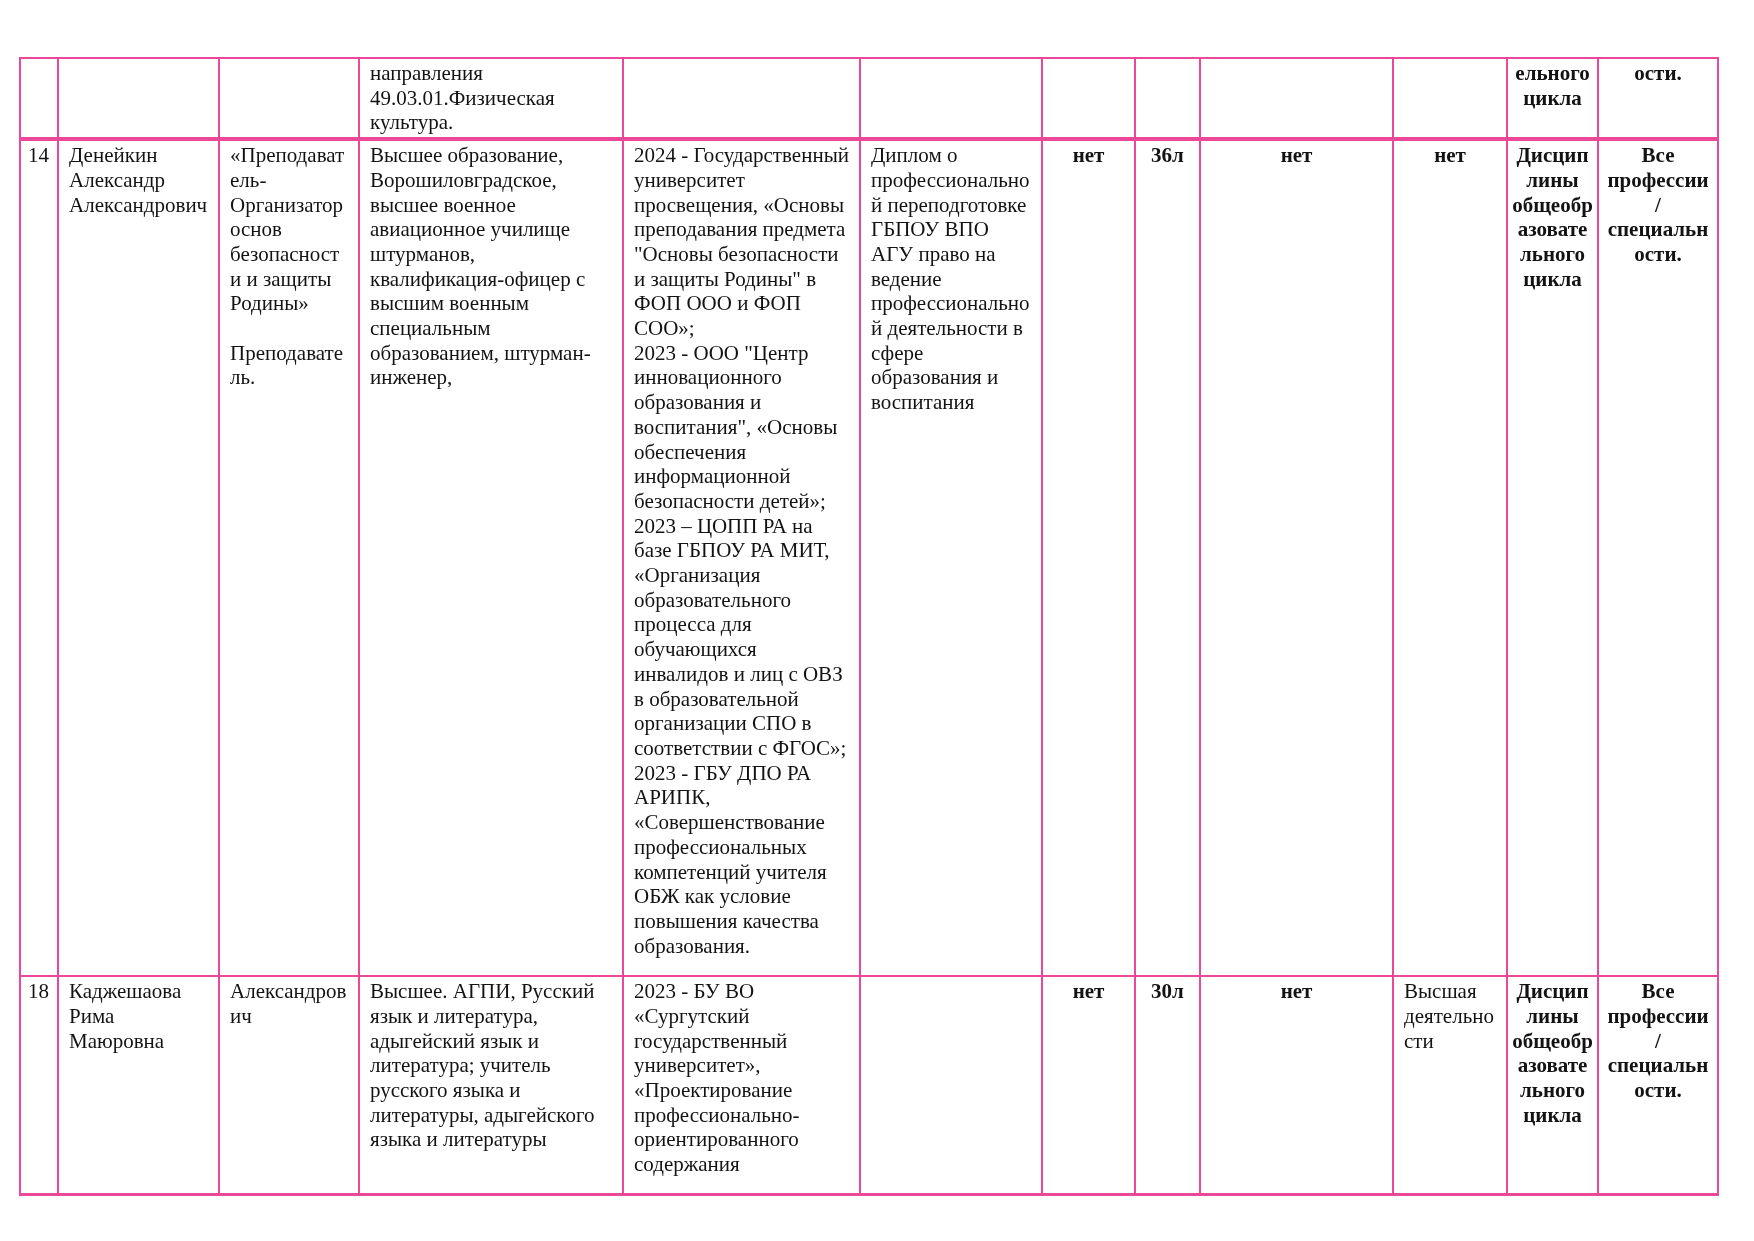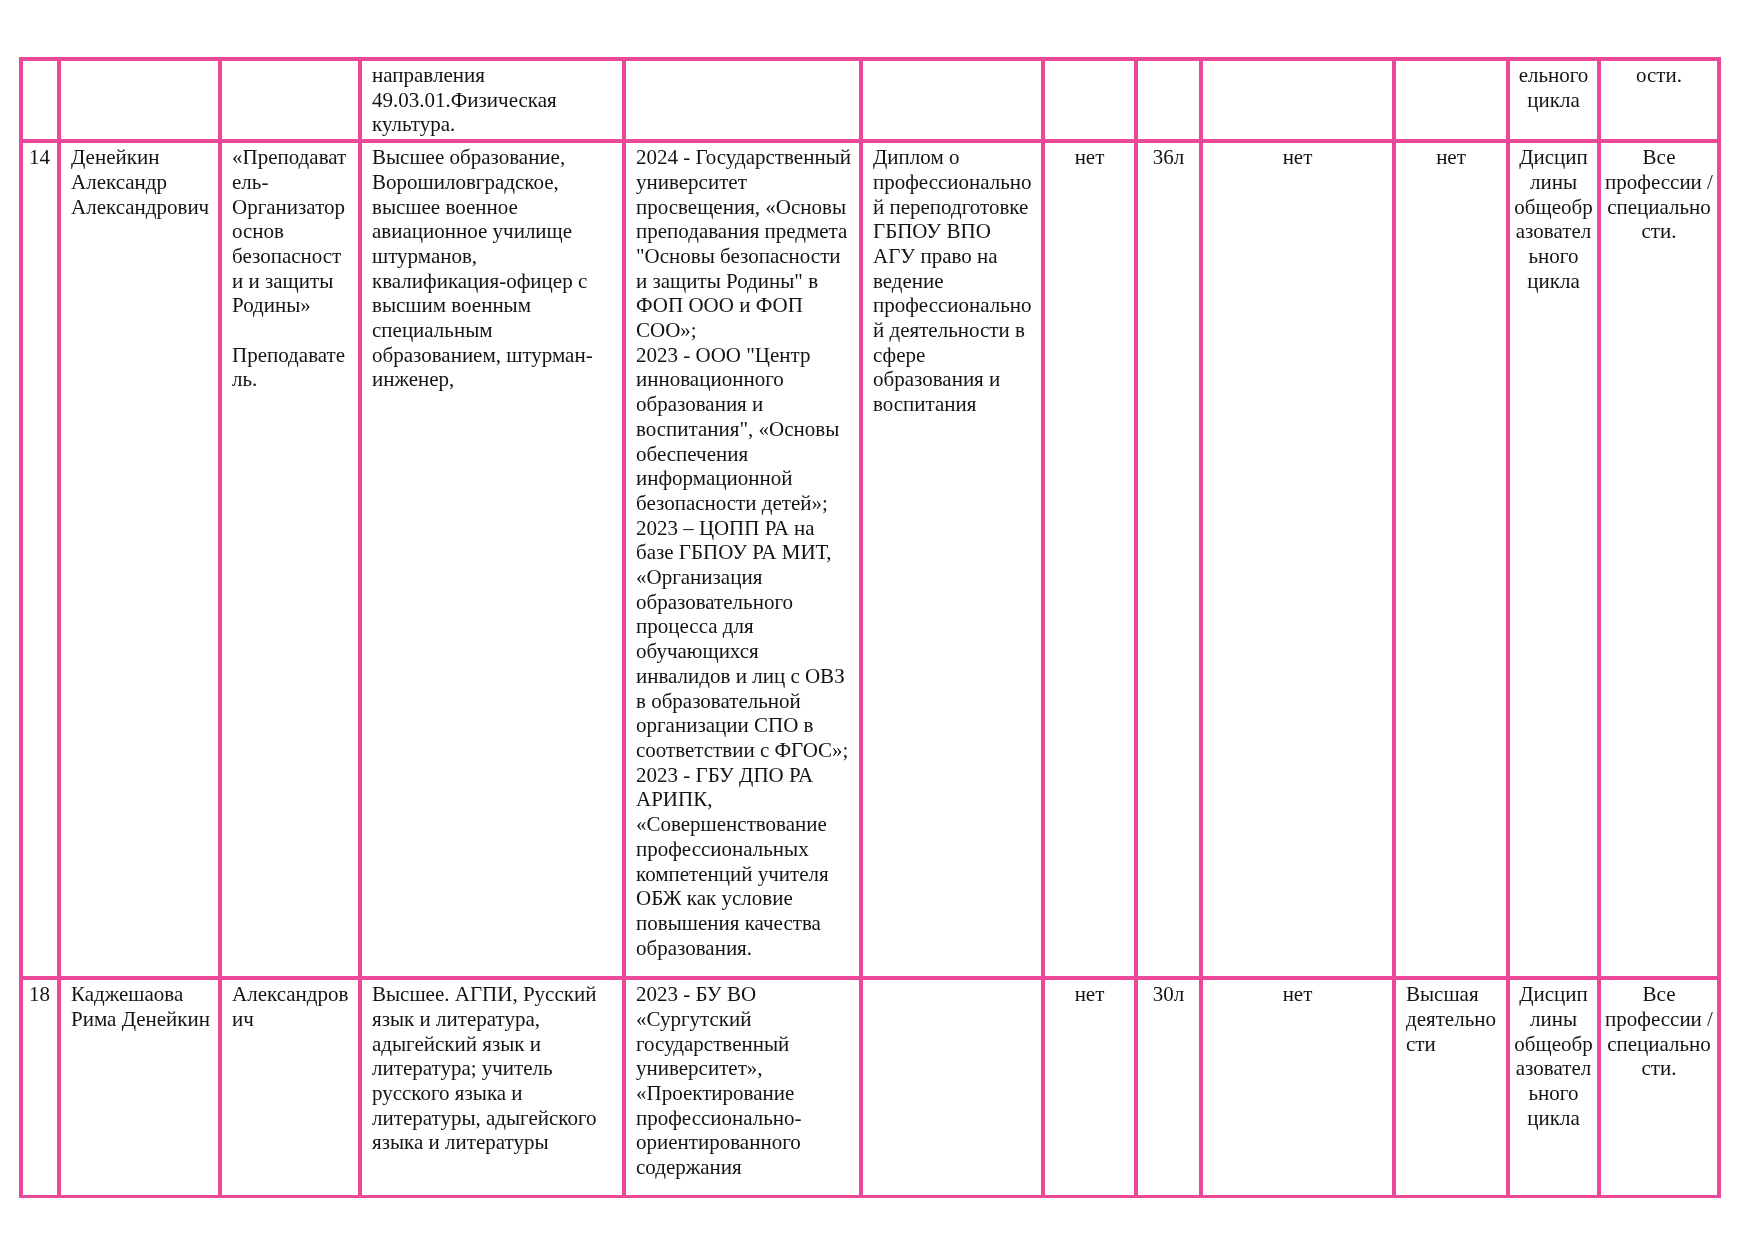--- a/index.html
+++ b/index.html
@@ -25,36 +25,36 @@
   col.c4  { width: 264px; }
   col.c5  { width: 237px; }
   col.c6  { width: 182px; }
   col.c7  { width: 93px;  }
   col.c8  { width: 65px;  }
   col.c9  { width: 193px; }
   col.c10 { width: 114px; }
   col.c11 { width: 91px;  }
   col.c12 { width: 120px; }
   td {
-    border: 4px solid #ec4899;
+    border: 2px solid #ec4899;
     vertical-align: top;
     padding: 2px 8px 2px 10px;
     font-size: 21px;
     line-height: 24.7px;
     white-space: pre-line;
     overflow-wrap: anywhere;
     word-break: break-word;
     overflow: hidden;
   }
   tr.row-cont  { height: 74px; }
   tr.row-cont td { border-bottom-width: 4px; }
   tr.row-14 { height: 837px; }
   tr.row-15 { height: 218px; }
   tr.row-15 td { border-bottom-width: 3px; }
-  td.center { text-align: center; padding-left: 4px; padding-right: 4px; }
+  td.center { text-align: center; padding-left: 4px; padding-right: 4px; font-weight: bold; }
   td.num { text-align: center; padding-left: 2px; padding-right: 3px; }
 </style>
 </head>
 <body>
 
 <div class="page">
   <table class="qual-table">
     <colgroup>
       <col class="c1">
         <col class="c2">
@@ -98,21 +98,21 @@
         <td>Диплом о профессиональной переподготовке ГБПОУ ВПО АГУ право на ведение профессиональной деятельности в сфере образования и воспитания</td>
         <td class="center">нет</td>
         <td class="center">36л</td>
         <td class="center">нет</td>
         <td class="center">нет</td>
         <td class="center">Дисциплины общеобразовательного цикла</td>
         <td class="center">Все профессии / специальности.</td>
       </tr>
       <tr class="row-15">
         <td class="num">18</td>
-        <td>Каджешаова Рима Денейкин</td>
+        <td>Каджешаова Рима Маюровна</td>
         <td>Александрович</td>
         <td>Высшее. АГПИ, Русский язык и литература, адыгейский язык и литература; учитель русского языка и литературы, адыгейского языка и литературы</td>
         <td>2023 - БУ ВО «Сургутский государственный университет», «Проектирование профессионально-ориентированного содержания</td>
         <td></td>
         <td class="center">нет</td>
         <td class="center">30л</td>
         <td class="center">нет</td>
         <td>Высшая деятельности</td>
         <td class="center">Дисциплины общеобразовательного цикла</td>
         <td class="center">Все профессии / специальности.</td>

